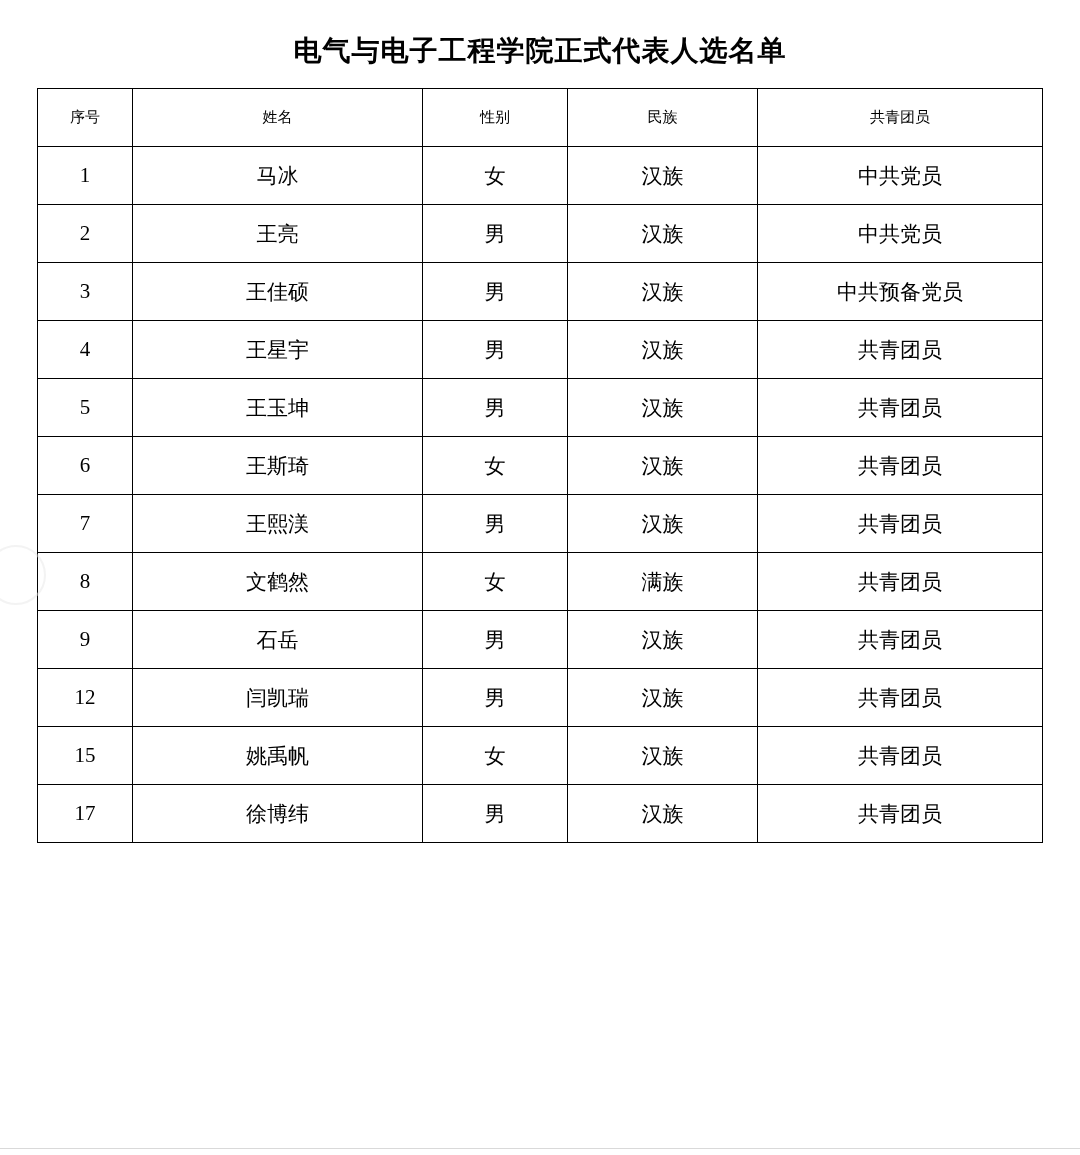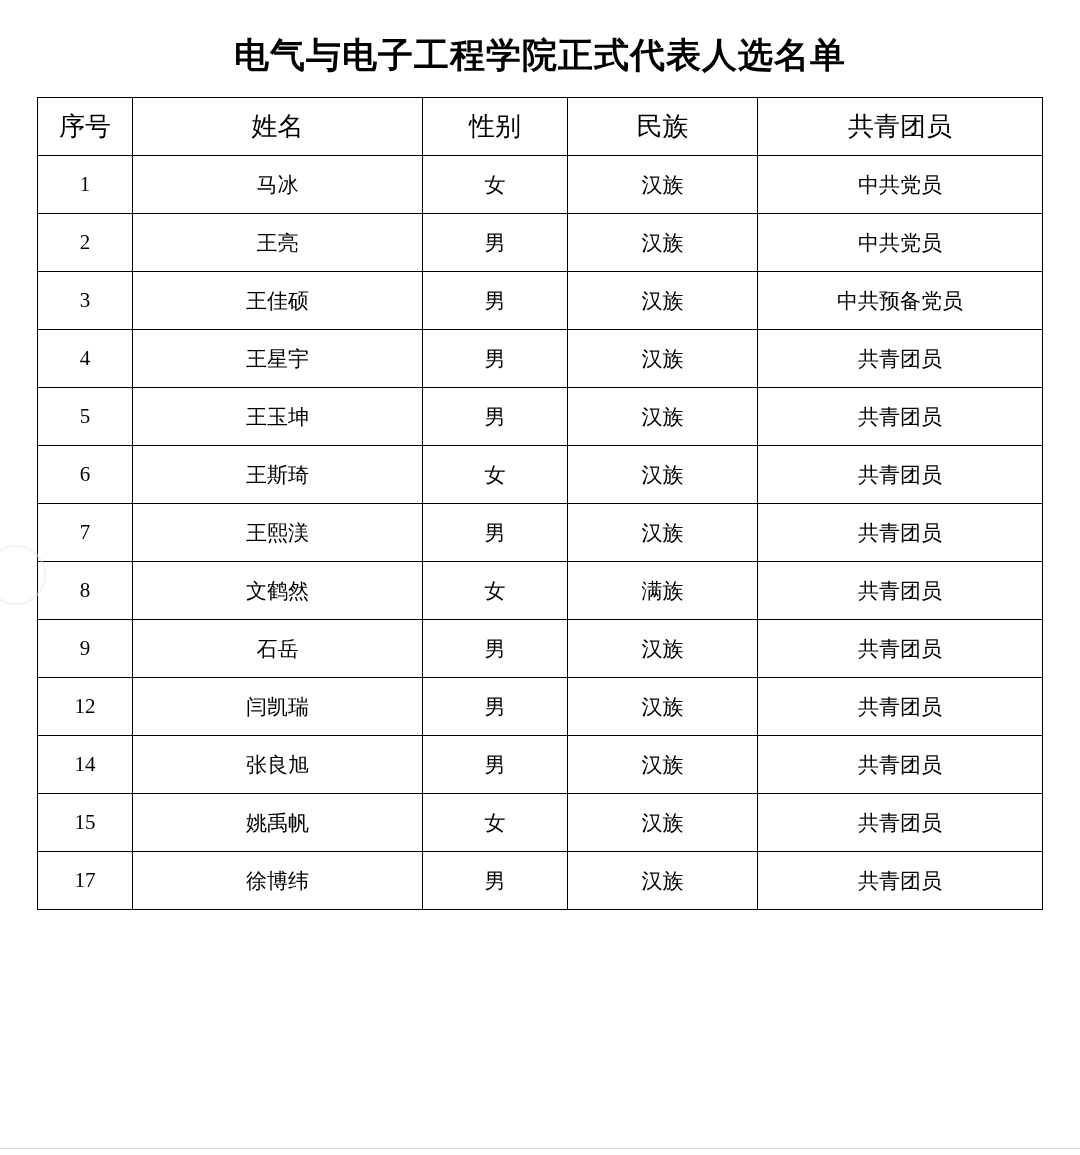--- a/index.html
+++ b/index.html
@@ -17,21 +17,21 @@
   }
   .page {
     width: 1080px;
     height: 1155px;
     position: relative;
     box-sizing: border-box;
     padding: 0;
   }
   .doc-title {
     text-align: center;
-    font-size: 35px;
+    font-size: 28px;
     font-weight: bold;
     letter-spacing: 1px;
     margin: 0;
     padding-top: 32px;
     padding-bottom: 18px;
     font-family: "Liberation Serif", "DejaVu Serif", serif;
   }
   table.roster {
     border-collapse: collapse;
     width: 1005px;
@@ -42,21 +42,21 @@
     border: 1px solid #000000;
     text-align: center;
     vertical-align: middle;
     font-weight: normal;
     font-size: 21px;
     height: 57px;
     padding: 0;
     font-family: "Liberation Serif", "DejaVu Serif", serif;
   }
   table.roster thead td {
-    font-size: 26px;
+    font-size: 15px;
   }
   col.c-idx  { width: 95px; }
   col.c-name { width: 290px; }
   col.c-sex  { width: 145px; }
   col.c-eth  { width: 190px; }
   col.c-pol  { width: 285px; }
 
   .watermark {
     position: absolute;
     left: -14px;
@@ -166,27 +166,20 @@
           <td>共青团员</td>
         </tr>
         <tr>
           <td>12</td>
           <td>闫凯瑞</td>
           <td>男</td>
           <td>汉族</td>
           <td>共青团员</td>
         </tr>
         <tr>
-          <td>14</td>
-          <td>张良旭</td>
-          <td>男</td>
-          <td>汉族</td>
-          <td>共青团员</td>
-        </tr>
-        <tr>
           <td>15</td>
           <td>姚禹帆</td>
           <td>女</td>
           <td>汉族</td>
           <td>共青团员</td>
         </tr>
         <tr>
           <td>17</td>
           <td>徐博纬</td>
           <td>男</td>

